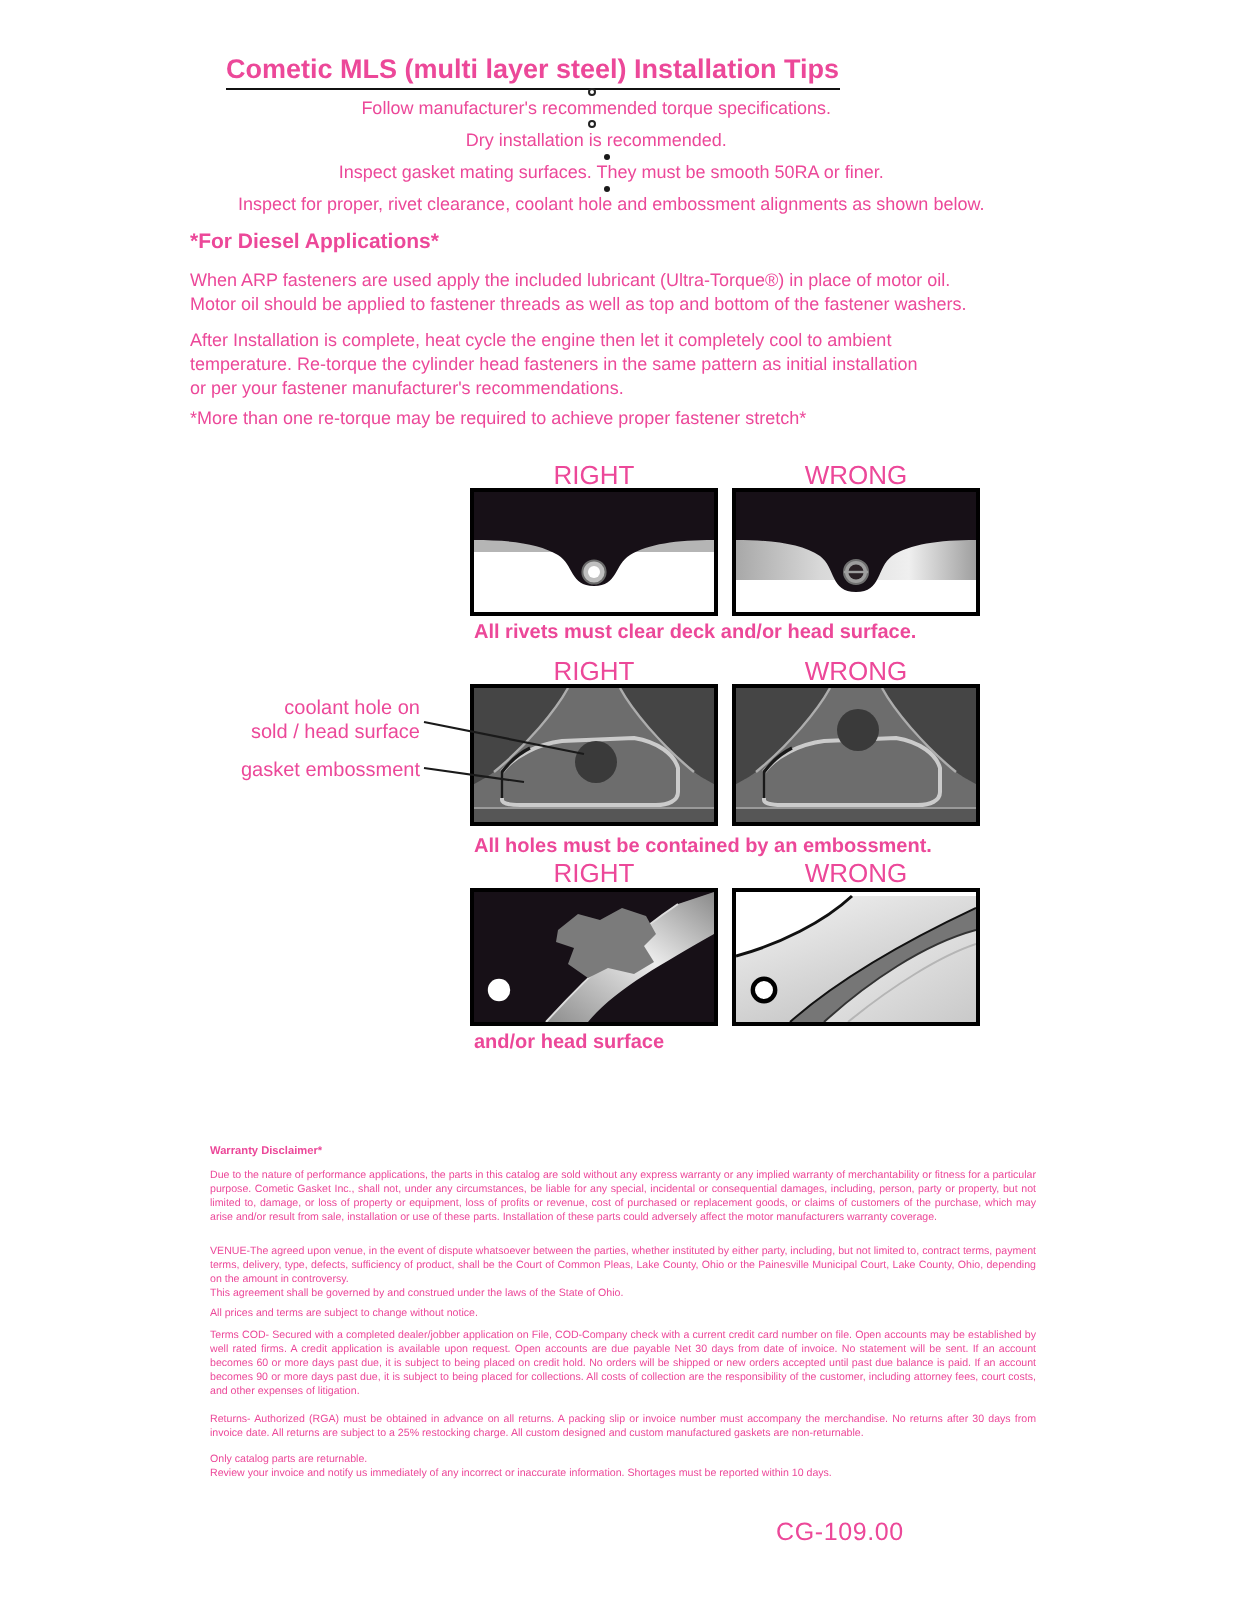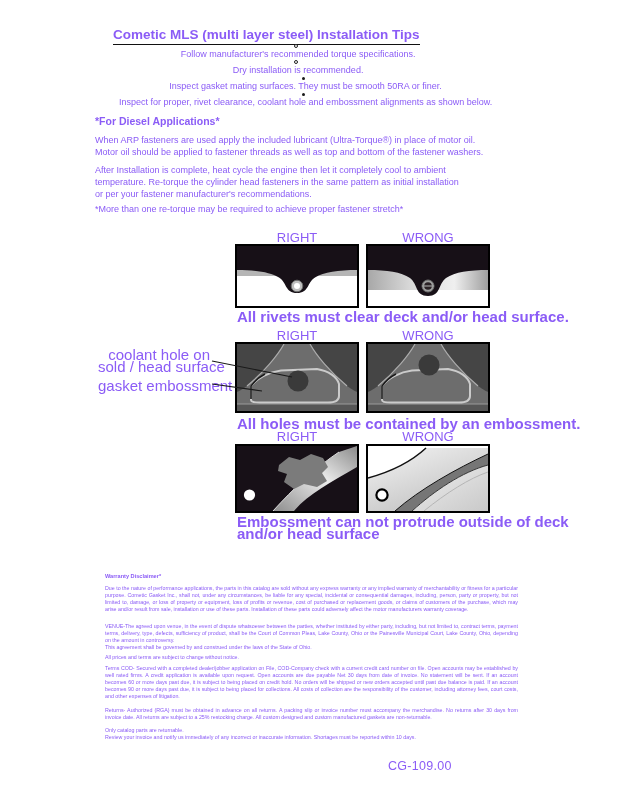--- a/index.html
+++ b/index.html
@@ -1,30 +1,30 @@
 <!DOCTYPE html>
 <html><head>
 <meta charset="utf-8">
 <style>
   html,body{margin:0;padding:0;background:#fff;}
   .page{position:relative;width:618px;height:800px;background:#ffffff;
-        font-family:"Liberation Sans",sans-serif;color:#8b5cf6;overflow:hidden;}
+        font-family:"Liberation Sans",sans-serif;color:#ec4899;overflow:hidden;}
   .abs{position:absolute;}
   .title{font-weight:bold;font-size:13.5px;border-bottom:1.5px solid #111;padding-bottom:2px;white-space:nowrap;}
   .tips{font-size:9px;line-height:12.35px;}
   .brow{display:flex;align-items:center;white-space:nowrap;flex-direction:column;}
   .mk{flex:none;width:4px;height:4px;border:1px solid #222;border-radius:50%;margin-right:4px;box-sizing:border-box;background:#fff;}
   .sub{margin-left:15px;}
   .sub .mk{width:3.5px;height:3.5px;border:none;background:#1a1a1a;}
   .h2{font-weight:bold;font-size:10.5px;white-space:nowrap;}
   .para{font-size:9px;line-height:12.1px;white-space:nowrap;}
   .note{font-size:9px;white-space:nowrap;}
   .dg-head{font-size:13px;text-align:center;white-space:nowrap;}
-  .cap{font-size:15px;font-weight:bold;white-space:nowrap;line-height:12.3px;}
-  .lab{font-size:15px;text-align:right;line-height:11.8px;white-space:nowrap;}
+  .cap{font-size:10px;font-weight:bold;white-space:nowrap;line-height:12.3px;}
+  .lab{font-size:10px;text-align:right;line-height:11.8px;white-space:nowrap;}
   .panel{display:block;border:2px solid #000;background:#fff;}
   .fine{font-size:5.3px;line-height:7px;width:413px;text-align:justify;}
   .fineh{font-size:5.6px;font-weight:bold;}
   .footer-code{font-size:12.5px;letter-spacing:0.3px;white-space:nowrap;}
   .overlay{position:absolute;left:0;top:0;pointer-events:none;z-index:9;}
 </style>
 </head>
 <body>
 
 <div class="page">
@@ -163,21 +163,20 @@
     <path d="M0 32 C22 26 44 15 58 2" fill="none" stroke="#111111" stroke-width="1.5"></path>
     <path d="M120 8 C88 23 52 43 27 65 L44 65 C66 45 94 26 120 19 Z" fill="#767676"></path>
     <path d="M120 8 C88 23 52 43 27 65" fill="none" stroke="#111111" stroke-width="1"></path>
     <path d="M44 65 C66 45 94 26 120 19 L120 65 Z" fill="url(#g3wb)"></path>
     <path d="M120 19 C94 26 66 45 44 65" fill="none" stroke="#333333" stroke-width="1"></path>
     <path d="M56 65 C78 47 102 32 120 26" fill="none" stroke="#b5b5b5" stroke-width="1"></path>
     <circle cx="14" cy="49" r="5.6" fill="#ffffff" stroke="#000000" stroke-width="2.2"></circle>
   </svg>
 
   <div class="abs cap" style="left:237px;top:516px;">
-    <div>Embossment can not protrude outside of deck</div>
     <div>and/or head surface</div>
   </div>
 
   <svg class="overlay" width="618" height="800" viewBox="0 0 618 800">
     <line x1="212" y1="361" x2="292" y2="377" stroke="#1a1a1a" stroke-width="1.1"></line>
     <line x1="212" y1="384" x2="262" y2="391" stroke="#1a1a1a" stroke-width="1.1"></line>
   </svg>
 
   <div class="abs fineh" style="left:105px;top:573px;">Warranty Disclaimer*</div>
   <div class="abs fine" style="left:105px;top:585px;">Due to the nature of performance applications, the parts in this catalog are sold without any express warranty or any implied warranty of merchantability or fitness for a particular purpose.  Cometic Gasket Inc., shall not, under any circumstances, be liable for any special, incidental or consequential damages, including, person, party or property, but not limited to, damage, or loss of property or equipment, loss of profits or revenue, cost of purchased or replacement goods, or claims of customers of the purchase, which may arise and/or result from sale, installation or use of these parts.  Installation of these parts could adversely affect the motor manufacturers warranty coverage.</div>

